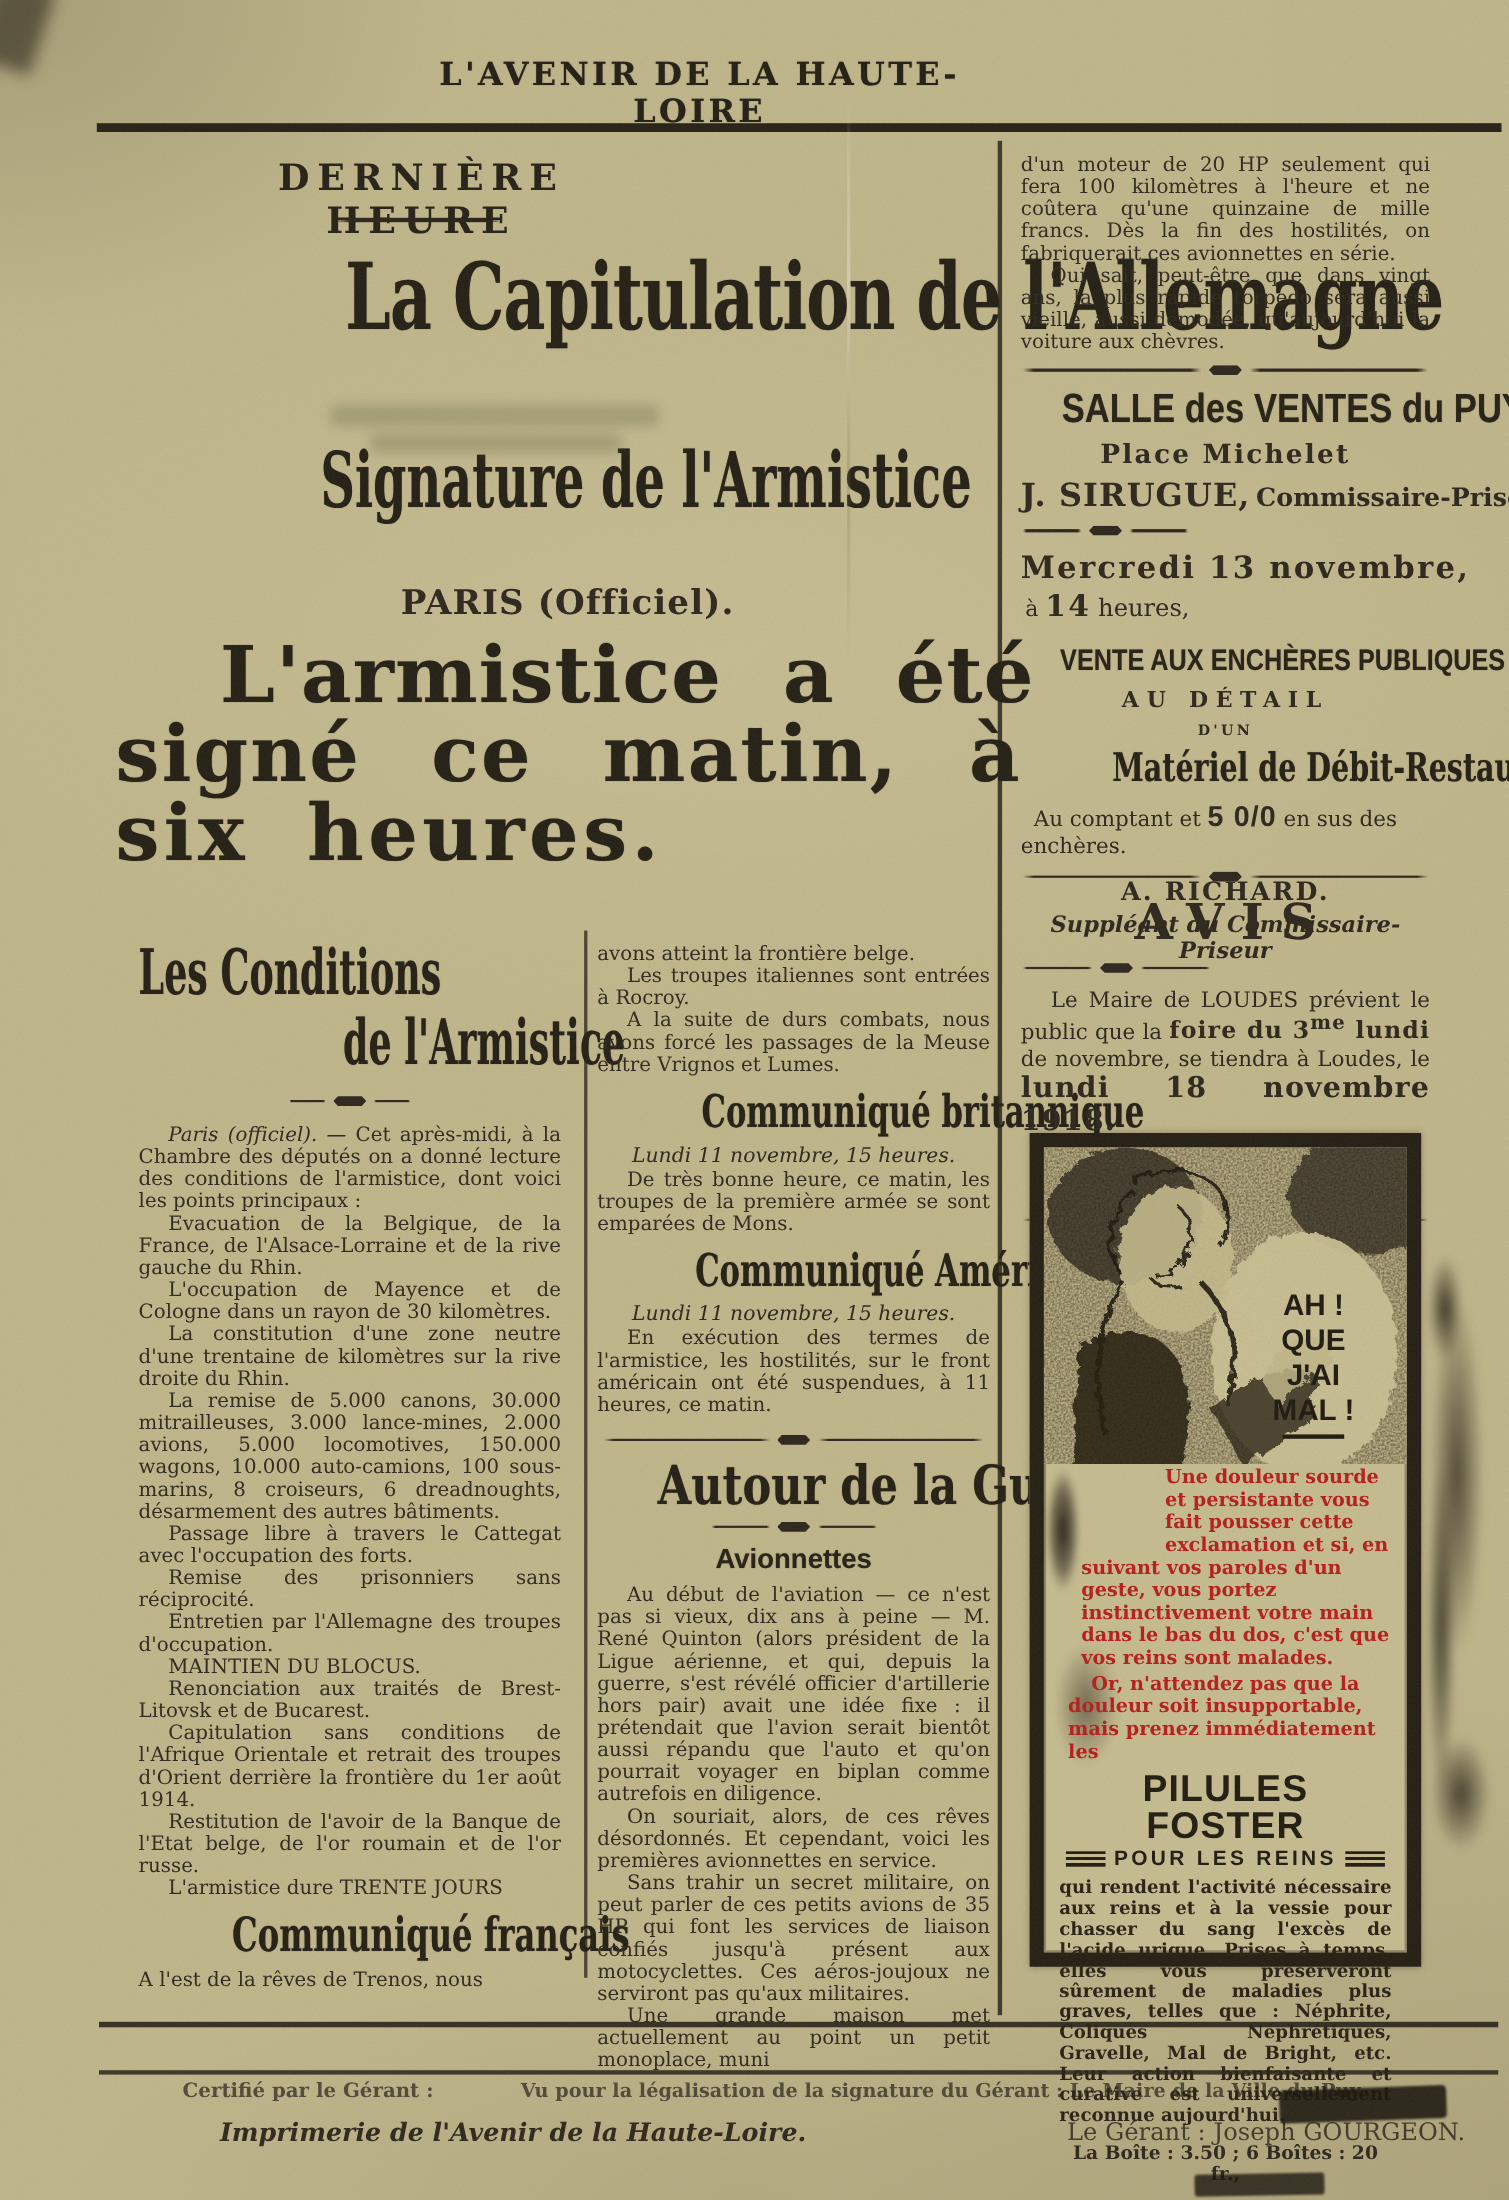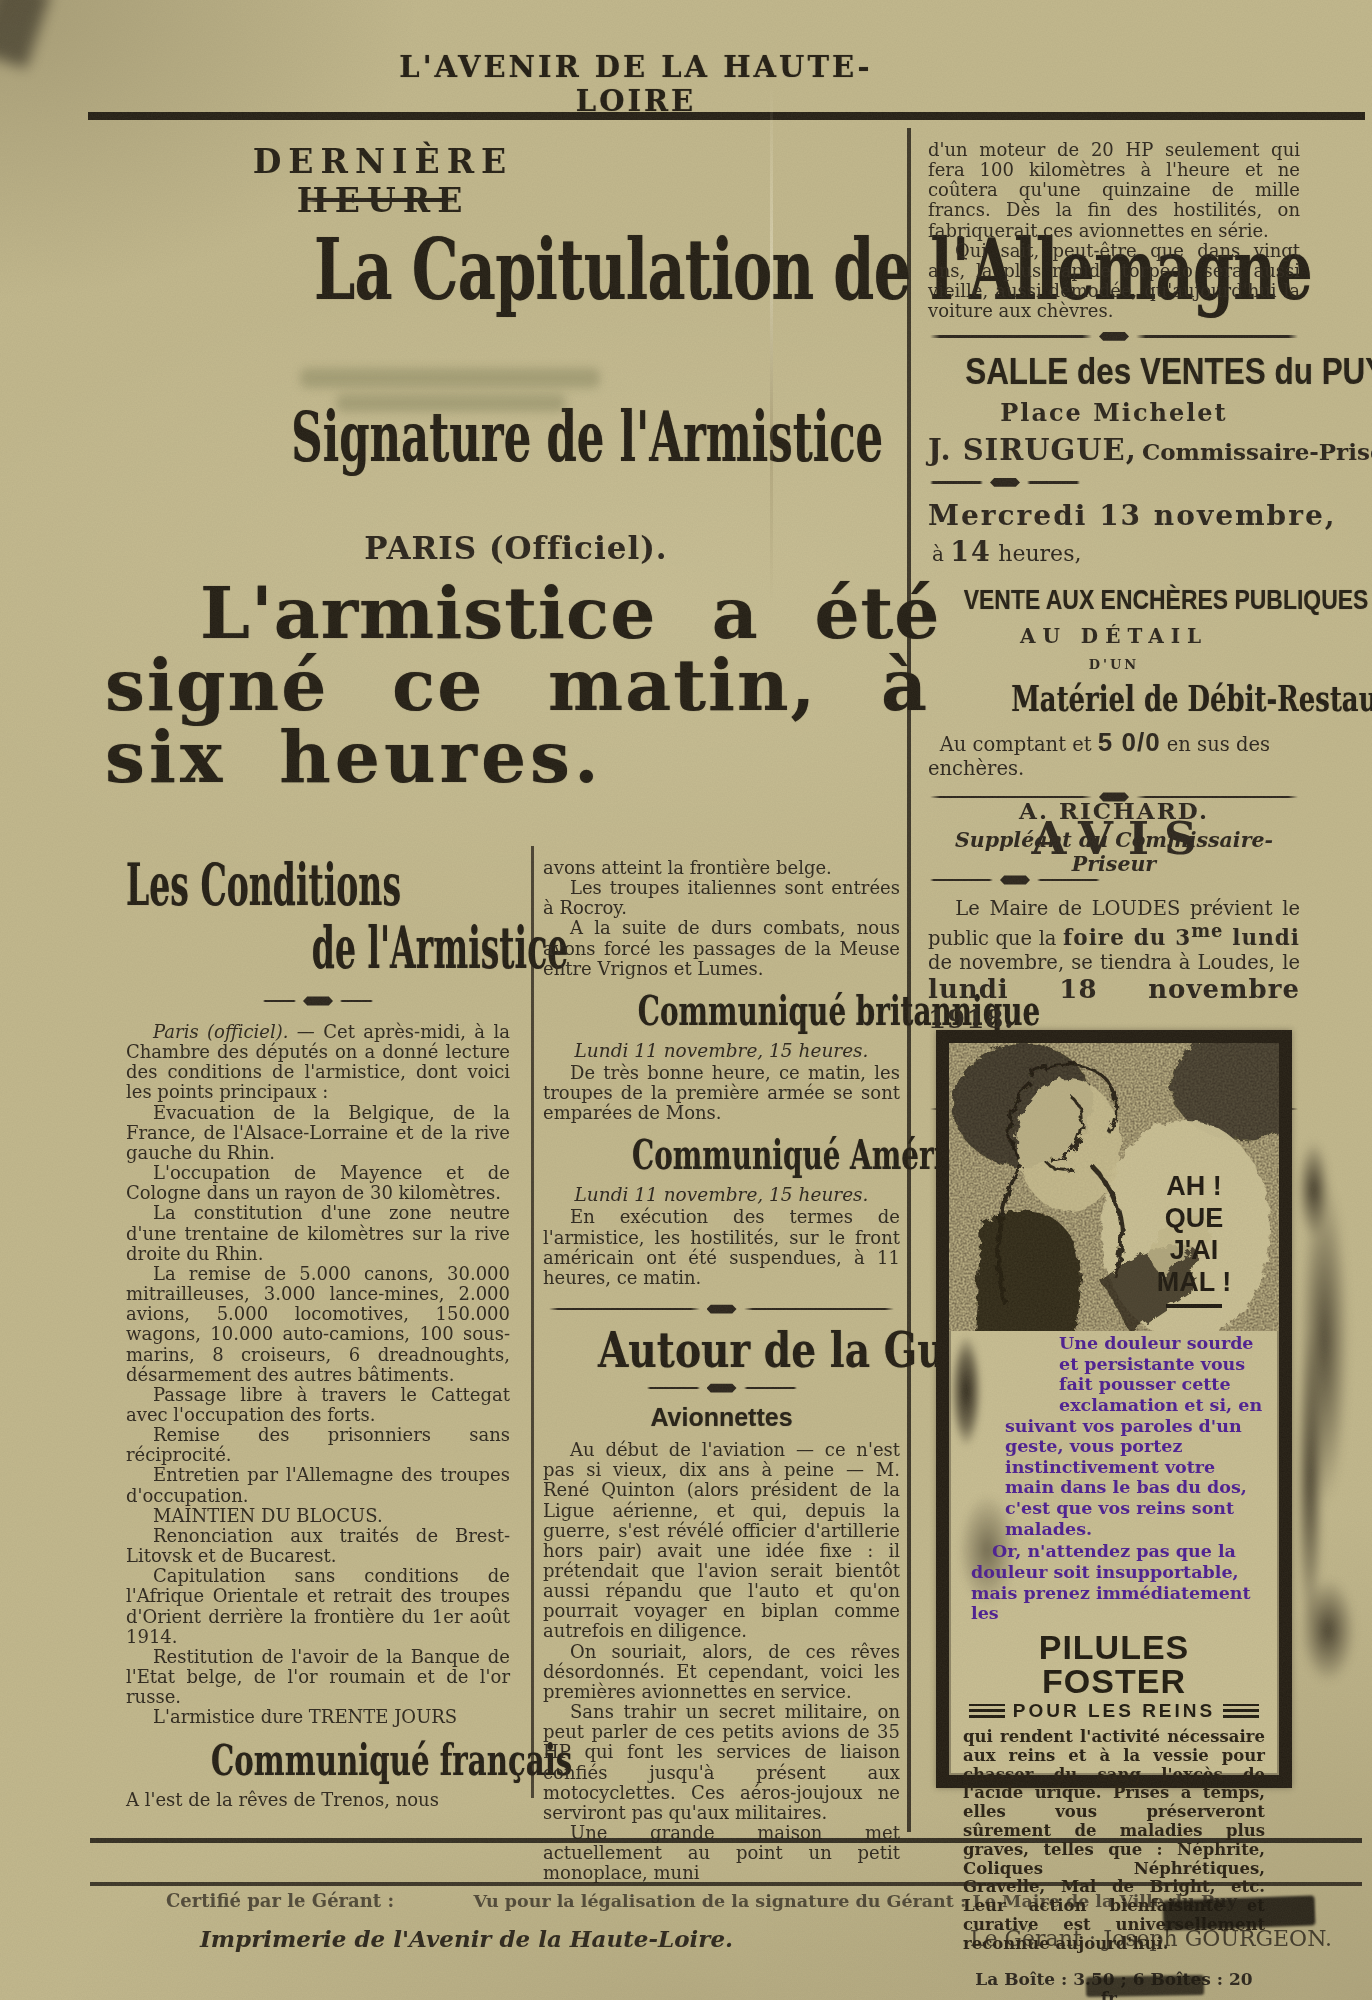--- a/index.html
+++ b/index.html
@@ -102,23 +102,23 @@
   .ad-box{position:absolute;top:1030px;left:936px;width:356px;height:758px;box-sizing:border-box;border:13px solid #221c13;background:#c9bf94;box-shadow:inset 0 0 0 2px rgba(34,28,19,.35), 0 0 6px rgba(30,24,15,.35);z-index:3;}
   .ad-illo{position:absolute;top:0;left:0;right:0;height:288px;overflow:hidden;}
   .ad-excl{position:absolute;top:128px;right:20px;width:130px;text-align:center;z-index:4;
     font-family:"Liberation Sans",sans-serif;font-weight:bold;font-size:27px;line-height:1.18;color:#1d1810;}
   .ad-excl .u{width:56px;height:4px;background:#1d1810;margin:6px auto 0;}
   .ad-sil{position:absolute;top:282px;left:0;width:96px;height:300px;z-index:2;
     background:radial-gradient(closest-side at 18% 22%, rgba(30,24,15,.95), rgba(30,24,15,.5) 55%, transparent 85%),
                radial-gradient(closest-side at 40% 75%, rgba(30,24,15,.5), transparent 75%);
     filter:blur(3px);}
   .ad-text{position:absolute;top:288px;left:0;right:0;bottom:0;padding:2px 14px 0;z-index:3;}
-  .ad-intro{font-size:17.5px;line-height:1.18;font-weight:bold;color:#4c1d95;margin:0;}
+  .ad-intro{font-size:17.5px;line-height:1.18;font-weight:bold;color:#b91c1c;margin:0;}
   .ad-intro.n1{margin-left:96px;text-align:left;}
-  .ad-intro.n2{margin-left:42px;}
+  .ad-intro.n2{margin-left:20px;}
   .ad-intro.n3{margin-left:8px;text-indent:1.2em;margin-top:2px;}
   .brand{font-family:"Liberation Sans",sans-serif;font-weight:bold;font-size:34px;letter-spacing:1px;text-align:center;color:#1f1a10;margin-top:6px;line-height:1;}
   .brand-sub{display:flex;align-items:center;justify-content:center;gap:8px;margin-top:2px;}
   .brand-sub .t{font-family:"Liberation Sans",sans-serif;font-weight:bold;font-size:19px;letter-spacing:3px;color:#1f1a10;}
   .bars{width:36px;height:14px;background:repeating-linear-gradient(0deg,#1f1a10 0 3px,transparent 3px 6px);}
   .ad-body{font-size:16.5px;line-height:1.14;text-align:justify;font-weight:bold;color:#271f13;margin-top:6px;}
   .ad-price{font-weight:bold;font-size:17px;text-align:center;margin-top:8px;line-height:1.1;}
   .blotch-right{position:absolute;top:1120px;left:1292px;width:72px;height:580px;z-index:2;pointer-events:none;
     background:
       radial-gradient(closest-side at 30% 12%, rgba(28,22,13,.85), transparent 70%),

